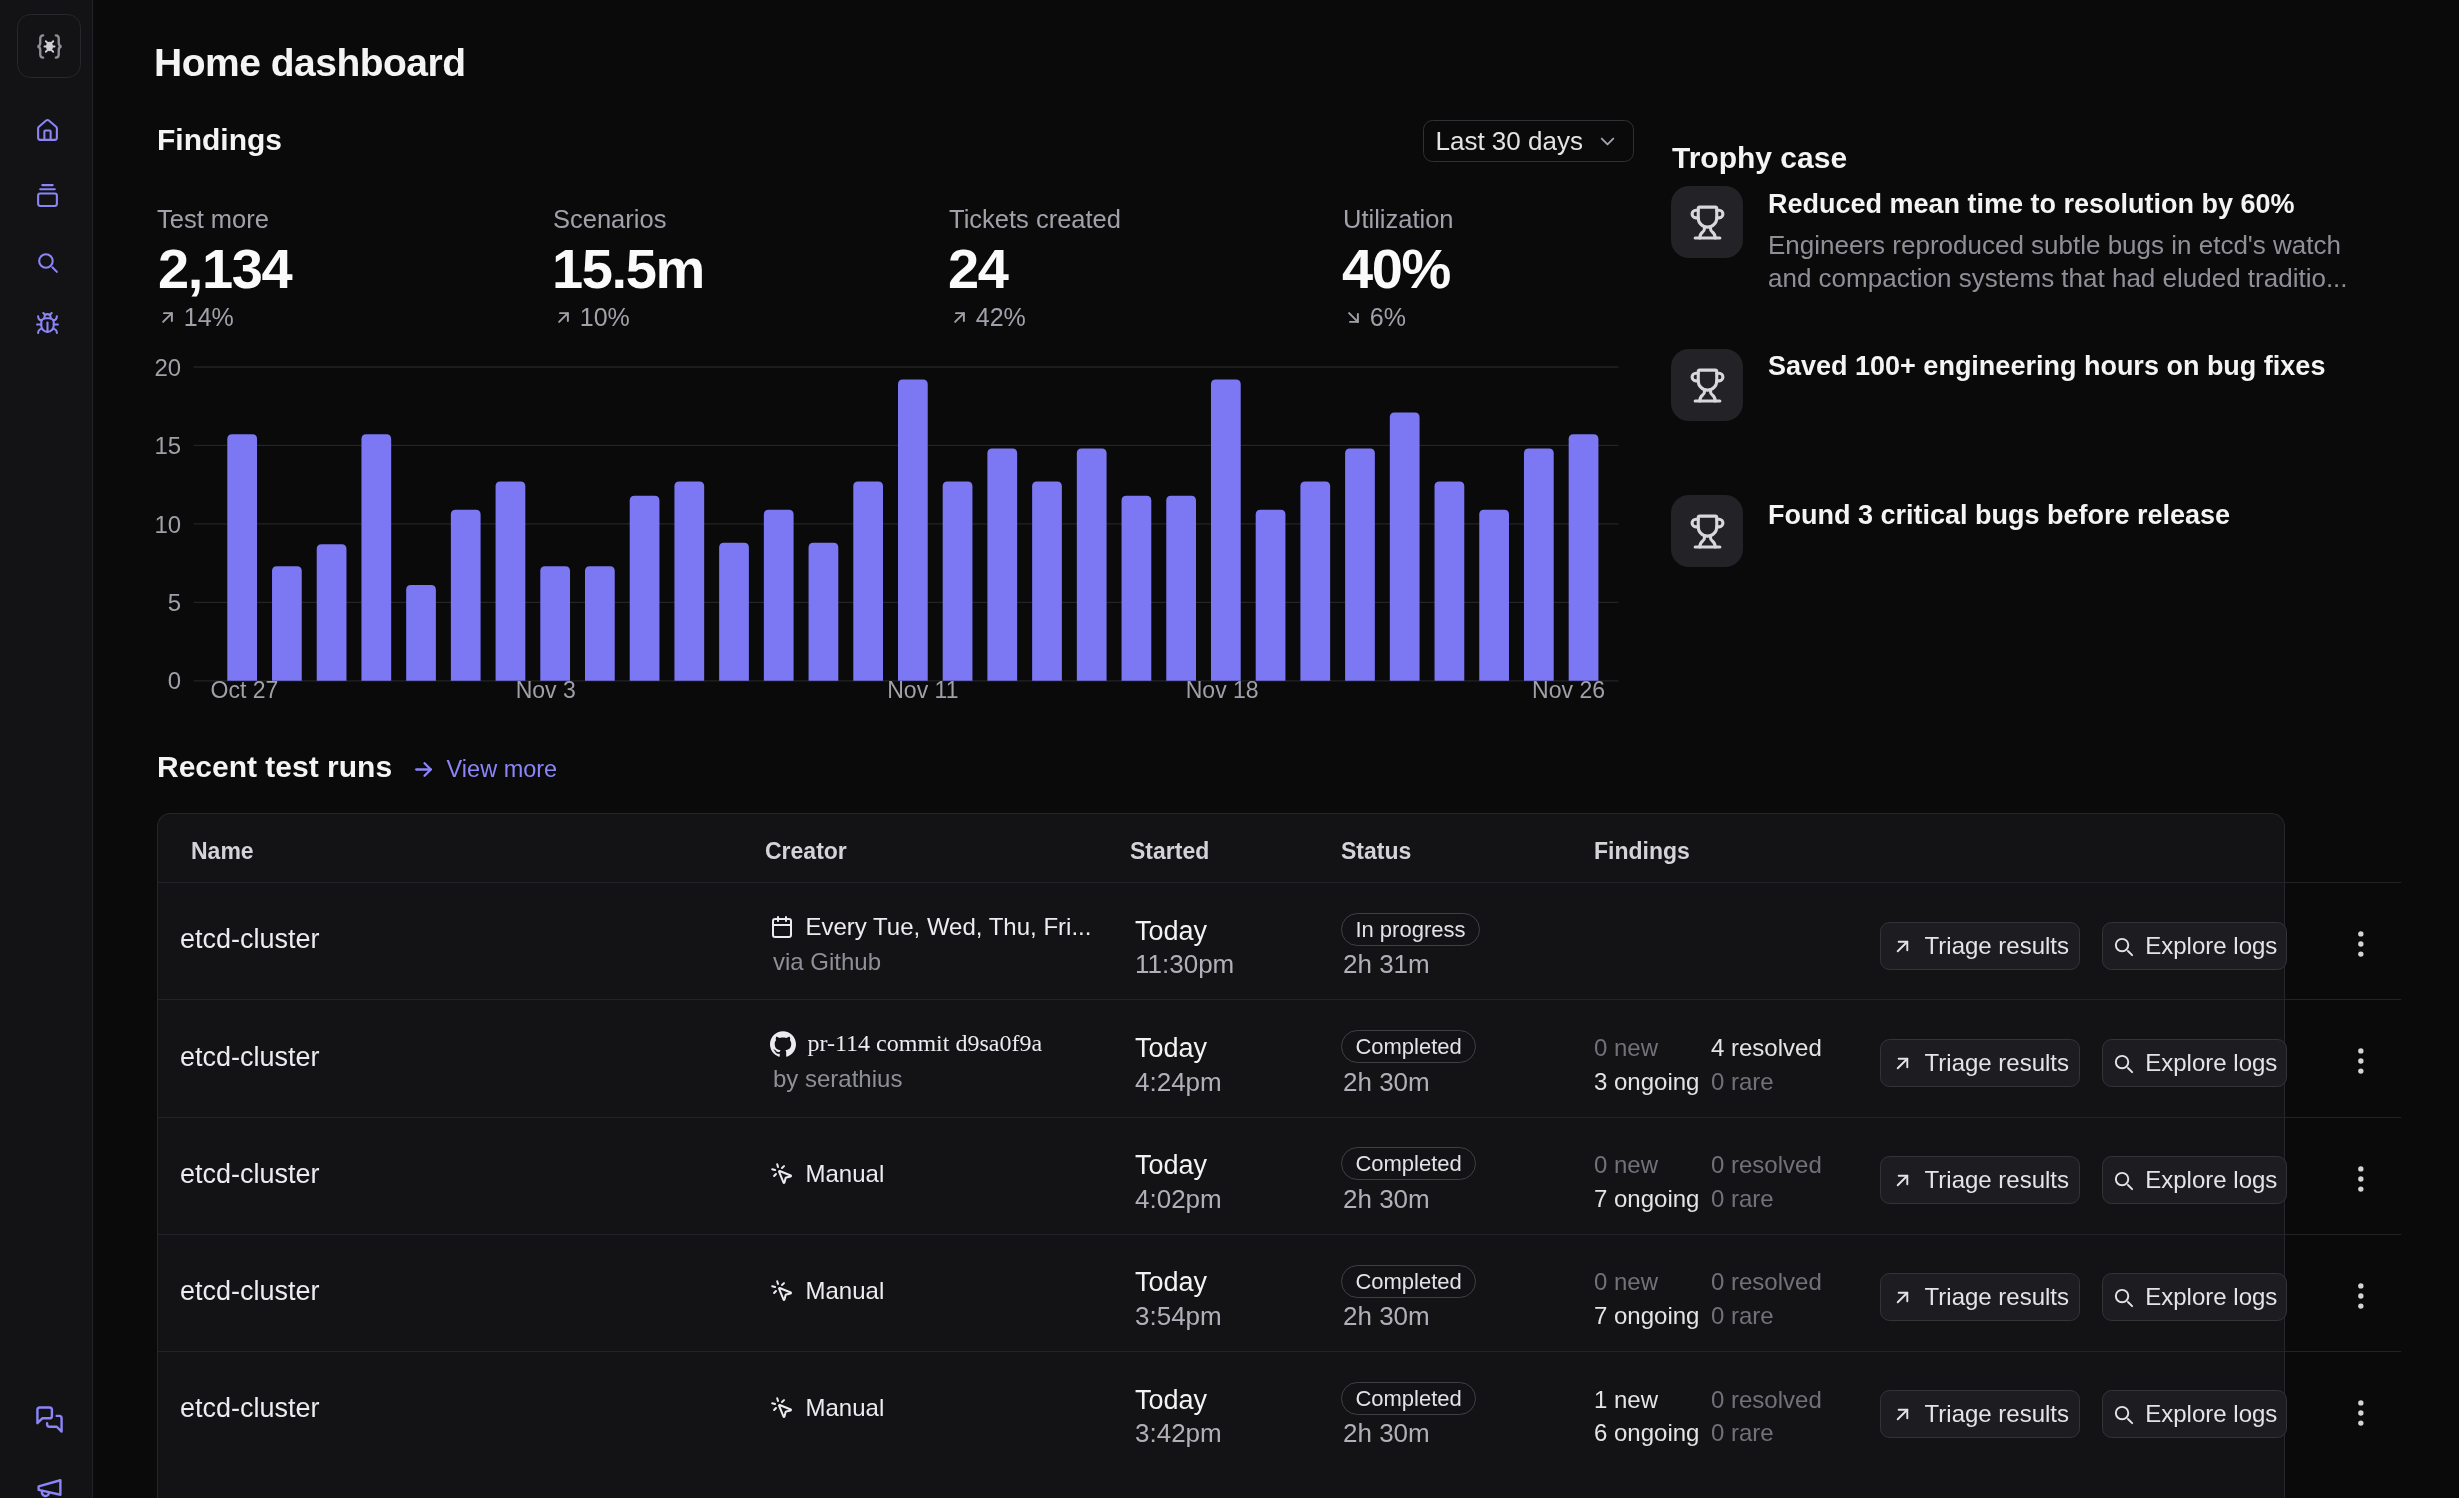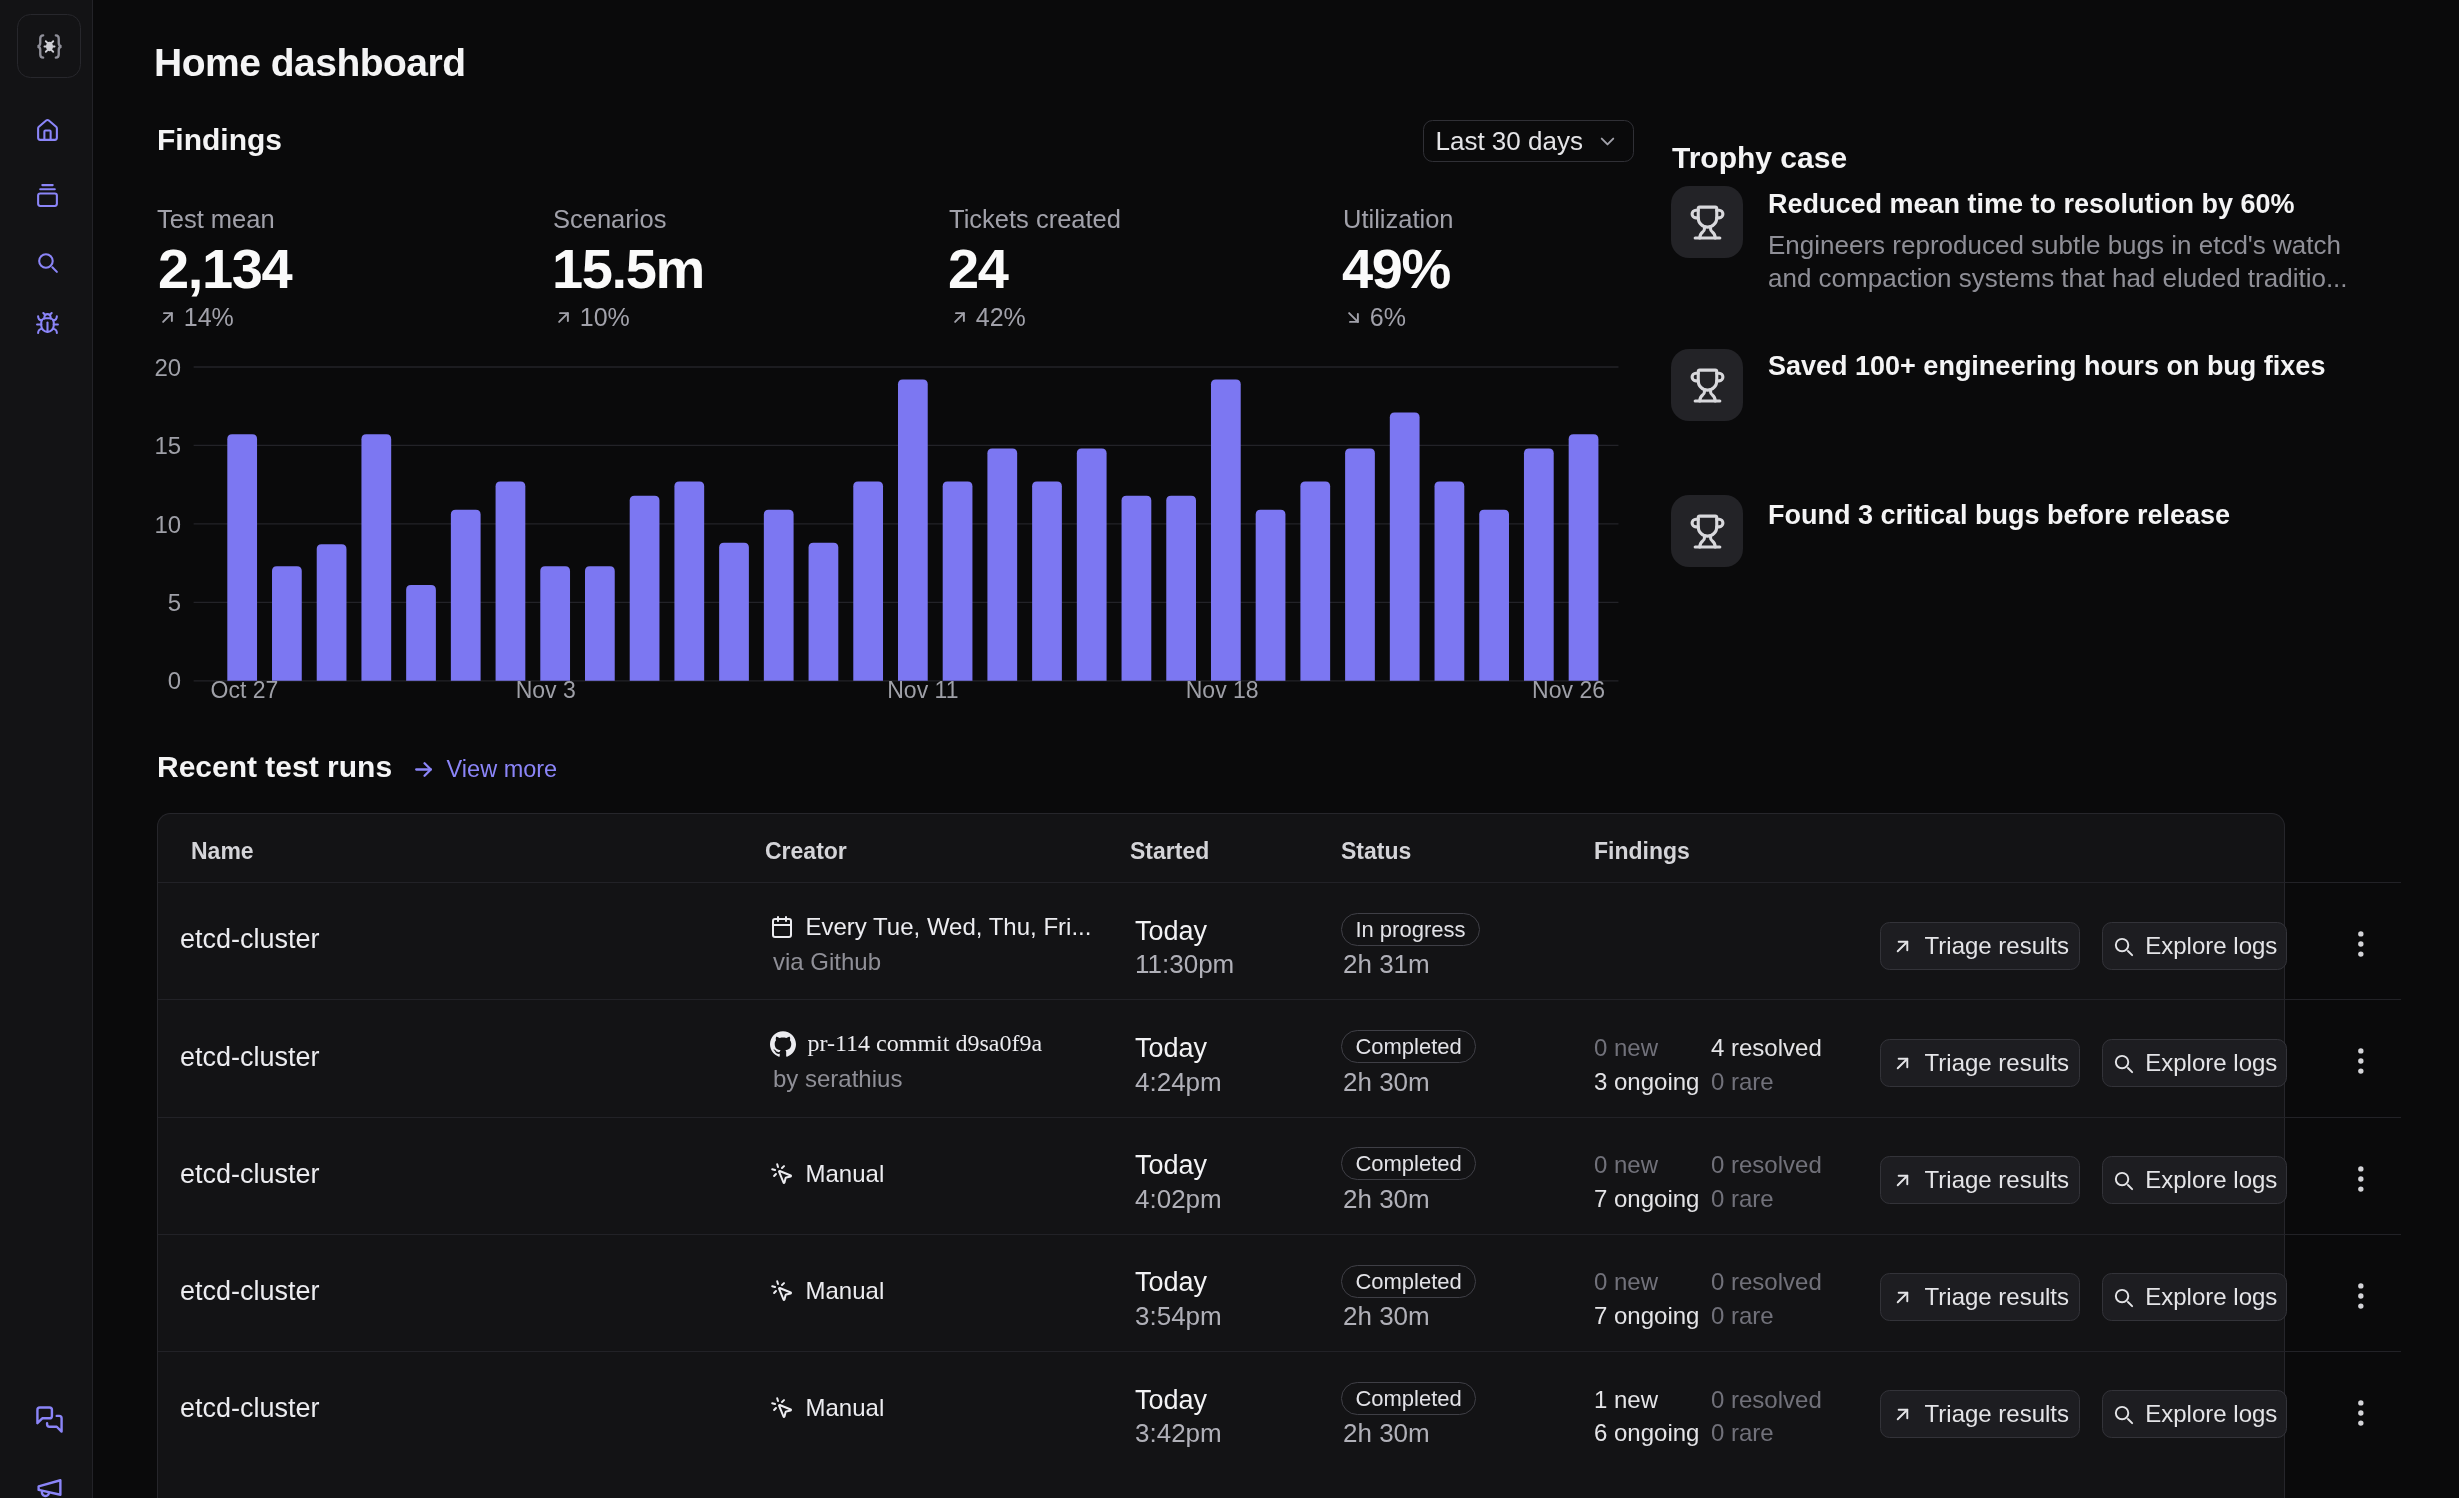--- a/index.html
+++ b/index.html
@@ -103,21 +103,21 @@
         </svg></div>
 </div>
 
 <h1>Home dashboard</h1>
 <div class="h2" style="left:157px; top:123px;">Findings</div>
 <div id="select">Last 30 days<svg style="margin-left:auto;" width="23" height="23" viewBox="0 0 24 24" fill="none" stroke="#a1a1aa" stroke-width="2" stroke-linecap="round" stroke-linejoin="round">
         <path d="m6 9 6 6 6-6"></path>
       </svg></div>
 <div class="h2" style="left:1672px; top:141px;">Trophy case</div>
 
-<div class="statlabel" style="left:157px;">Test mean</div>
+<div class="statlabel" style="left:157px;">Test more</div>
 <div class="statvalue" style="left:158px;">2,134</div>
 <div class="statdelta" style="left:157px;"><svg width="21" height="21" viewBox="0 0 24 24" fill="none" stroke="#a1a1aa" stroke-width="2.2" stroke-linecap="round" stroke-linejoin="round">
         <path d="M7 17 17 7"></path>
         <path d="M8 7h9v9"></path>
       </svg>14%</div>
 
 <div class="statlabel" style="left:553px;">Scenarios</div>
 <div class="statvalue" style="left:552px;">15.5m</div>
 <div class="statdelta" style="left:553px;"><svg width="21" height="21" viewBox="0 0 24 24" fill="none" stroke="#a1a1aa" stroke-width="2.2" stroke-linecap="round" stroke-linejoin="round">
         <path d="M7 17 17 7"></path>
@@ -125,21 +125,21 @@
       </svg>10%</div>
 
 <div class="statlabel" style="left:949px;">Tickets created</div>
 <div class="statvalue" style="left:948px;">24</div>
 <div class="statdelta" style="left:949px;"><svg width="21" height="21" viewBox="0 0 24 24" fill="none" stroke="#a1a1aa" stroke-width="2.2" stroke-linecap="round" stroke-linejoin="round">
         <path d="M7 17 17 7"></path>
         <path d="M8 7h9v9"></path>
       </svg>42%</div>
 
 <div class="statlabel" style="left:1343px;">Utilization</div>
-<div class="statvalue" style="left:1342px;">49%</div>
+<div class="statvalue" style="left:1342px;">40%</div>
 <div class="statdelta" style="left:1343px;"><svg width="21" height="21" viewBox="0 0 24 24" fill="none" stroke="#a1a1aa" stroke-width="2.2" stroke-linecap="round" stroke-linejoin="round">
         <path d="M7 7l10 10"></path>
         <path d="M17 8v9H8"></path>
       </svg>6%</div>
 
 <div id="chart" class="abs" style="left:134px; top:341px;">
 <svg width="1499" height="379" viewBox="0 0 1560 395" font-family="Liberation Sans, sans-serif">
 <line x1="61" y1="27.0" x2="1546" y2="27.0" stroke="#232328" stroke-width="1.5"></line>
 <line x1="61" y1="108.8" x2="1546" y2="108.8" stroke="#232328" stroke-width="1.5"></line>
 <line x1="61" y1="190.6" x2="1546" y2="190.6" stroke="#232328" stroke-width="1.5"></line>

